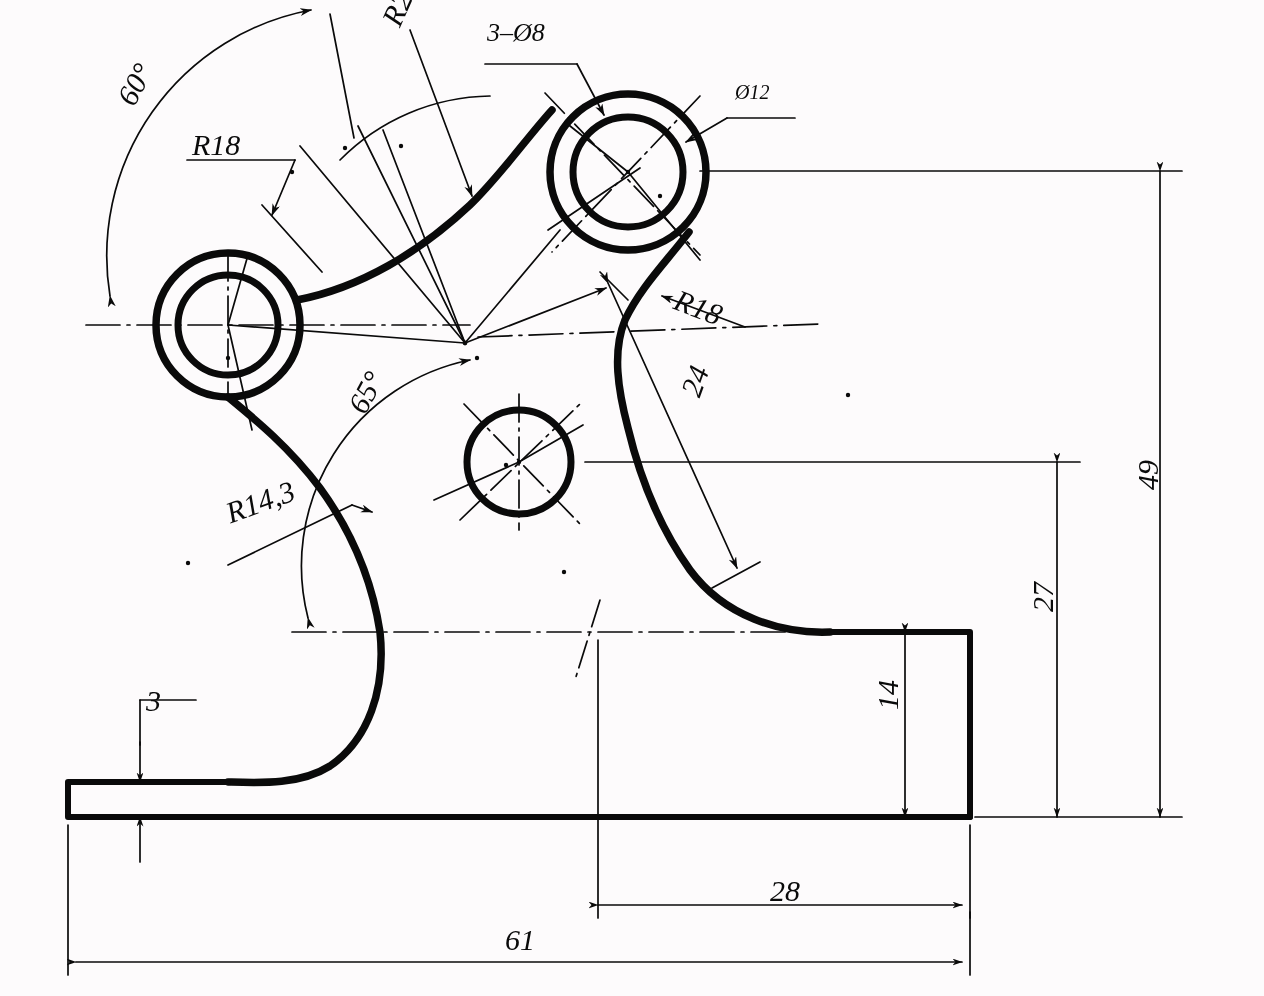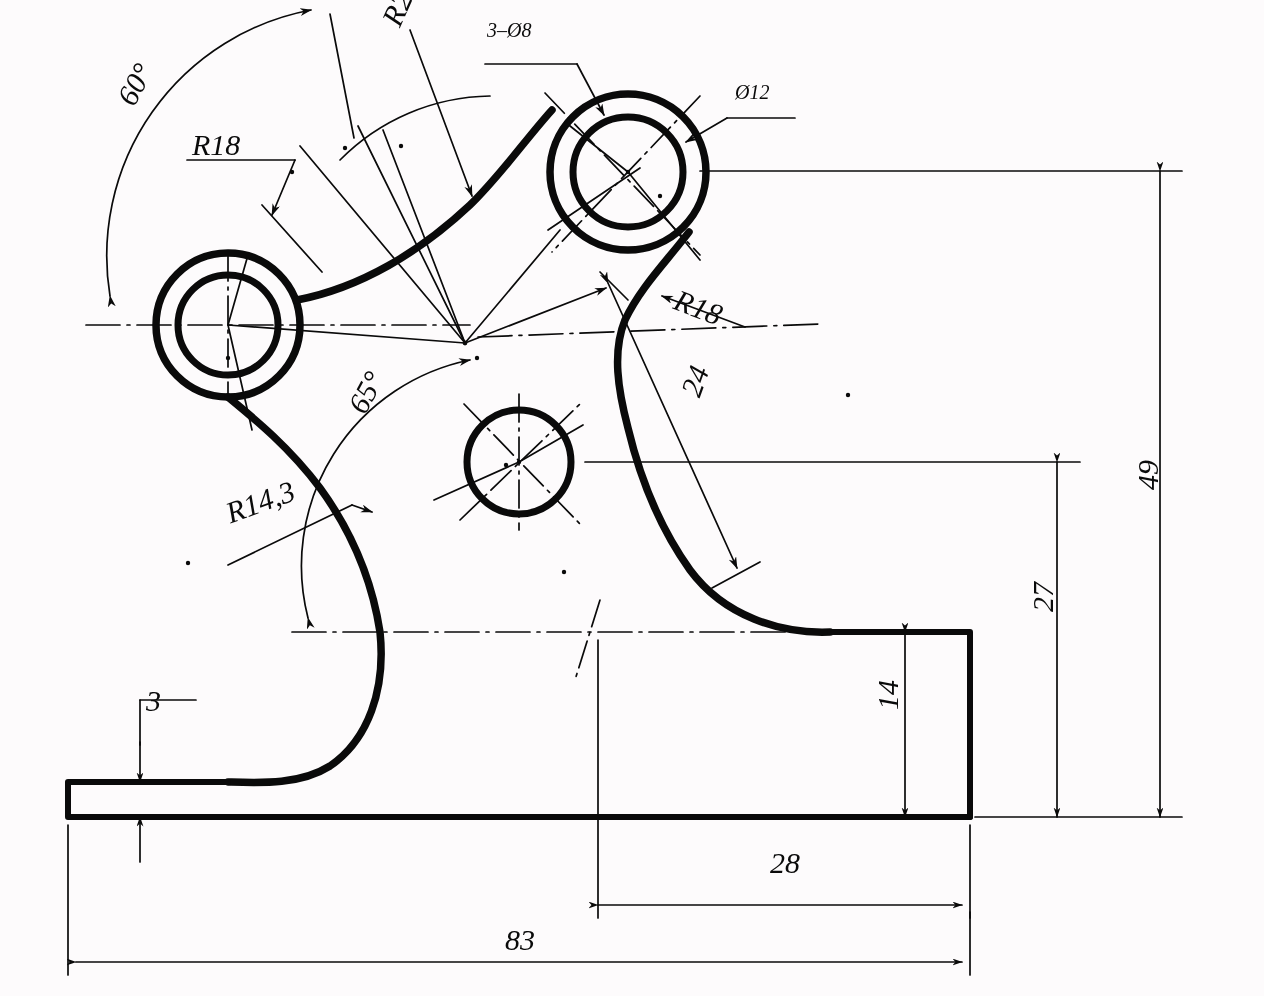--- a/index.html
+++ b/index.html
@@ -153,26 +153,26 @@
       <circle cx="188" cy="563" r="2.2"></circle>
       <circle cx="564" cy="572" r="2.2"></circle>
       <circle cx="292" cy="172" r="2.2"></circle>
     </g>
   </g>
 </svg>
 
 <div class="lbl" style="left:112px;top:96px;font-size:30px;transform:rotate(-62deg);transform-origin:left top;">60°</div>
 <div class="lbl" style="left:192px;top:130px;font-size:30px;">R18</div>
 <div class="lbl" style="left:377px;top:18px;font-size:30px;transform:rotate(-66deg);transform-origin:left top;">R24</div>
-<div class="lbl" style="left:487px;top:20px;font-size:20px;">3–Ø8</div>
+<div class="lbl" style="left:487px;top:20px;font-size:26px;">3–Ø8</div>
 <div class="lbl" style="left:735px;top:82px;font-size:20px;">Ø12</div>
 <div class="lbl" style="left:681px;top:285px;font-size:30px;transform:rotate(21deg);transform-origin:left top;">R18</div>
 <div class="lbl" style="left:676px;top:390px;font-size:30px;transform:rotate(-70deg);transform-origin:left top;">24</div>
 <div class="lbl" style="left:343px;top:404px;font-size:30px;transform:rotate(-62deg);transform-origin:left top;">65°</div>
 <div class="lbl" style="left:222px;top:500px;font-size:30px;transform:rotate(-20deg);transform-origin:left top;">R14,3</div>
 <div class="lbl" style="left:1133px;top:490px;font-size:30px;transform:rotate(-90deg);transform-origin:left top;">49</div>
 <div class="lbl" style="left:1028px;top:612px;font-size:30px;transform:rotate(-90deg);transform-origin:left top;">27</div>
 <div class="lbl" style="left:873px;top:710px;font-size:30px;transform:rotate(-90deg);transform-origin:left top;">14</div>
 <div class="lbl" style="left:146px;top:686px;font-size:30px;">3</div>
-<div class="lbl" style="left:770px;top:848px;font-size:30px;">28</div>
-<div class="lbl" style="left:505px;top:925px;font-size:30px;">83</div>
+<div class="lbl" style="left:770px;top:876px;font-size:30px;">28</div>
+<div class="lbl" style="left:505px;top:925px;font-size:30px;">61</div>
 
 </div>
 
 </body></html>

